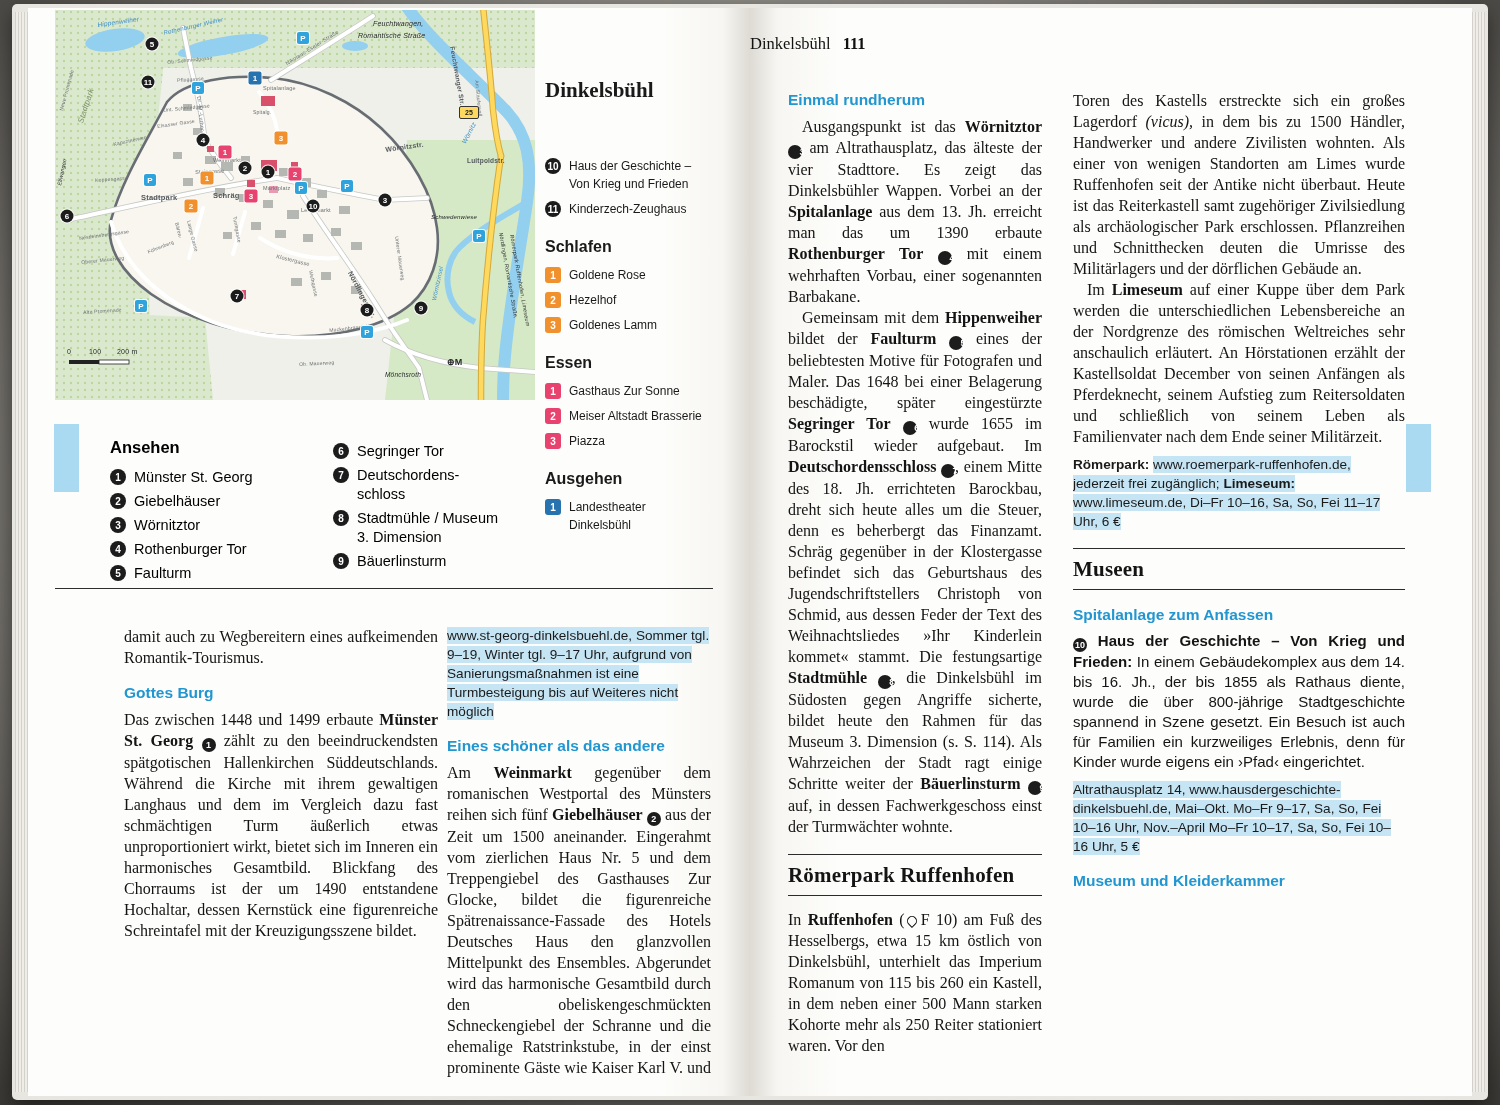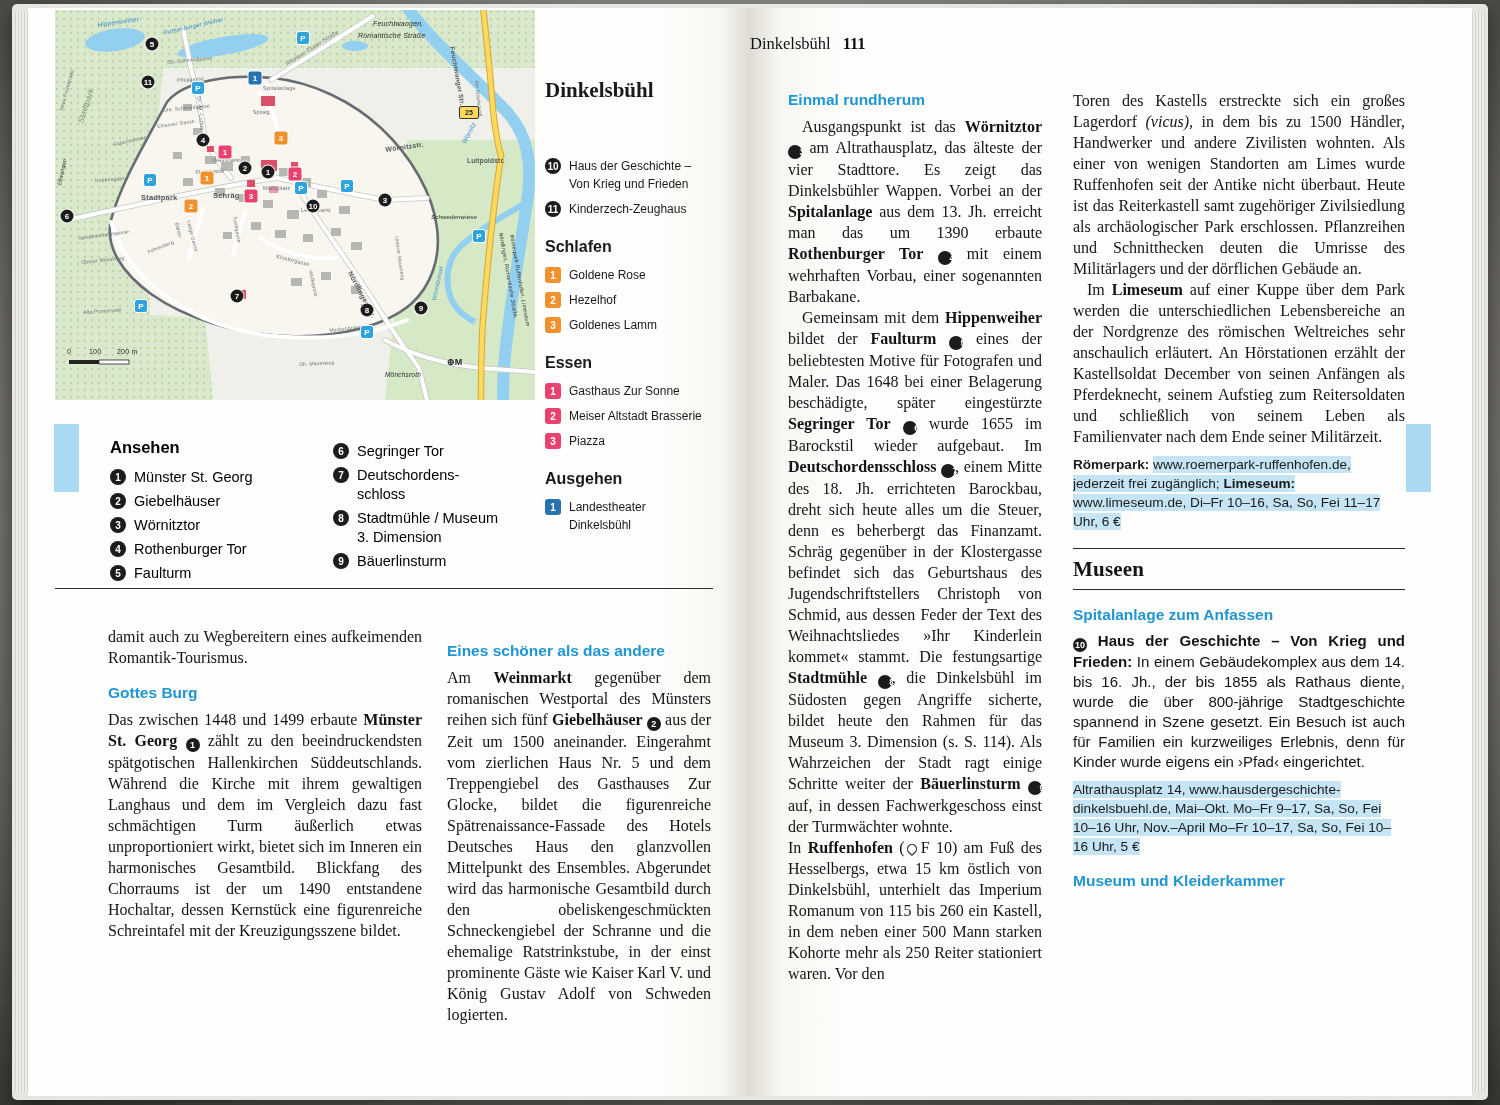--- a/index.html
+++ b/index.html
@@ -361,44 +361,48 @@
             </div>
             <div class="leg-row">
               <span class="mk lg sight">9</span>
               <span class="leg-tx">Bäuerlinsturm</span>
             </div>
           </div>
       </div>
 
       <div class="rule" style="left:27px;top:580px;width:658px;"></div>
 
-      <div class="col" style="left:80px;top:618px;width:314px;height:452px;">
+      <div class="col" style="left:96px;top:618px;width:314px;height:452px;">
         <p class="body">damit auch zu Wegbereitern eines aufkeimenden Romantik-Tourismus.</p>
         <div class="bluesub">Gottes Burg</div>
         <p class="body"><span>Das zwischen 1448 und 1499 erbaute </span><span class="b">Münster St. Georg</span><span> </span><span class="mk sight">1</span><span> zählt zu den beeindruckendsten spätgotischen Hallenkirchen Süddeutschlands. Während die Kirche mit ihrem gewaltigen Langhaus und dem im Vergleich dazu fast schmächtigen Turm äußerlich etwas unproportioniert wirkt, bietet sich im Inneren ein harmonisches Gesamtbild. Blickfang des Chorraums ist der um 1490 entstandene Hochaltar, dessen Kernstück eine figurenreiche Schreintafel mit der Kreuzigungsszene bildet.</span></p>
       </div>
 
       <div class="col" style="left:419px;top:618px;width:264px;height:452px;">
+        <p class="info"><span class="hl">www.st-georg-dinkelsbuehl.de, Sommer tgl. 9–19, Winter tgl. 9–17 Uhr, aufgrund von Sanierungsmaßnahmen ist eine Turmbesteigung bis auf Weiteres nicht möglich</span></p>
         <div class="bluesub">Eines schöner als das andere</div>
         <p class="body"><span>Am </span><span class="b">Weinmarkt</span><span> gegenüber dem romanischen Westportal des Münsters reihen sich fünf </span><span class="b">Giebelhäuser</span><span> </span><span class="mk sight">2</span><span> aus der Zeit um 1500 aneinander. Eingerahmt vom zierlichen Haus Nr. 5 und dem Treppengiebel des Gasthauses Zur Glocke, bildet die figurenreiche Spätrenaissance-Fassade des Hotels Deutsches Haus den glanzvollen Mittelpunkt des Ensembles. Abgerundet wird das harmonische Gesamtbild durch den obeliskengeschmückten Schneckengiebel der Schranne und die ehemalige Ratstrinkstube, in der einst prominente Gäste wie Kaiser Karl V. und König Gustav Adolf von Schweden logierten.</span></p>
       </div>
 
       <div class="tab" style="left:26px;top:416px;"></div>
     </div>
 
     <div class="page pr">
 
       <div class="pagehead">
         <span>Dinkelsbühl</span><span class="num">111</span>
       </div>
 
       <div class="col" style="left:38px;top:82px;width:254px;height:992px;">
         <div class="bluesub first">Einmal rundherum</div>
         <p class="body ind"><span>Ausgangspunkt ist das </span><span class="b">Wörnitztor</span><span> </span><span class="mk sight">3</span><span> am Altrathausplatz, das älteste der vier Stadttore. Es zeigt das Dinkelsbühler Wappen. Vorbei an der </span><span class="b">Spitalanlage</span><span> aus dem 13. Jh. erreicht man das um 1390 erbaute </span><span class="b">Rothenburger Tor</span><span> </span><span class="mk sight">4</span><span> mit einem wehrhaften Vorbau, einer sogenannten Barbakane.</span></p>
         <p class="body ind"><span>Gemeinsam mit dem </span><span class="b">Hippenweiher</span><span> bildet der </span><span class="b">Faulturm</span><span> </span><span class="mk sight">5</span><span> eines der beliebtesten Motive für Fotografen und Maler. Das 1648 bei einer Belagerung beschädigte, später eingestürzte </span><span class="b">Segringer Tor</span><span> </span><span class="mk sight">6</span><span> wurde 1655 im Barockstil wieder aufgebaut. Im </span><span class="b">Deutschordensschloss</span><span> </span><span class="mk sight">7</span><span>, einem Mitte des 18. Jh. errichteten Barockbau, dreht sich heute alles um die Steuer, denn es beherbergt das Finanzamt. Schräg gegenüber in der Klostergasse befindet sich das Geburtshaus des Jugendschriftstellers Christoph von Schmid, aus dessen Feder der Text des Weihnachtsliedes »Ihr Kinderlein kommet« stammt. Die festungsartige </span><span class="b">Stadtmühle</span><span> </span><span class="mk sight">8</span><span>, die Dinkelsbühl im Südosten gegen Angriffe sicherte, bildet heute den Rahmen für das Museum 3. Dimension (s. S. 114). Als Wahrzeichen der Stadt ragt einige Schritte weiter der </span><span class="b">Bäuerlinsturm</span><span> </span><span class="mk sight">9</span><span> auf, in dessen Fachwerkgeschoss einst der Turmwächter wohnte.</span></p>
+        <div class="h2block">
+          <div class="h2">Römerpark Ruffenhofen</div>
+        </div>
         <p class="body"><span>In </span><span class="b">Ruffenhofen</span><span> (</span><span class="pin"></span><span>F 10) am Fuß des Hesselbergs, etwa 15 km östlich von Dinkelsbühl, unterhielt das Imperium Romanum von 115 bis 260 ein Kastell, in dem neben einer 500 Mann starken Kohorte mehr als 250 Reiter stationiert waren. Vor den</span></p>
       </div>
 
       <div class="col" style="left:323px;top:82px;width:332px;height:992px;">
         <p class="body"><span>Toren des Kastells erstreckte sich ein großes Lagerdorf </span><span class="i">(vicus),</span><span> in dem bis zu 1500 Händler, Handwerker und andere Zivilisten wohnten. Als einer von wenigen Standorten am Limes wurde Ruffenhofen seit der Antike nicht überbaut. Heute ist das Reiterkastell samt zugehöriger Zivilsiedlung als archäologischer Park erschlossen. Pflanzreihen und Schnitthecken deuten die Umrisse des Militärlagers und der dörflichen Gebäude an.</span></p>
         <p class="body ind"><span>Im </span><span class="b">Limeseum</span><span> auf einer Kuppe über dem Park werden die unterschiedlichen Lebensbereiche an der Nordgrenze des römischen Weltreiches sehr anschaulich erläutert. An Hörstationen erzählt der Kastellsoldat December von seinen Anfängen als Pferdeknecht, seinem Aufstieg zum Reitersoldaten und schließlich von seinem Leben als Familienvater nach dem Ende seiner Militärzeit.</span></p>
         <p class="info" style="margin-top:8px;"><span class="b">Römerpark:</span><span> </span><span class="hl">www.roemerpark-ruffenhofen.de, jederzeit frei zugänglich; </span><span class="b hl">Limeseum:</span><span class="hl"> </span><span class="hl">www.limeseum.de, Di–Fr 10–16, Sa, So, Fei 11–17 Uhr, 6 €</span></p>
         <div class="h2block">
           <div class="h2">Museen</div>
         </div>

